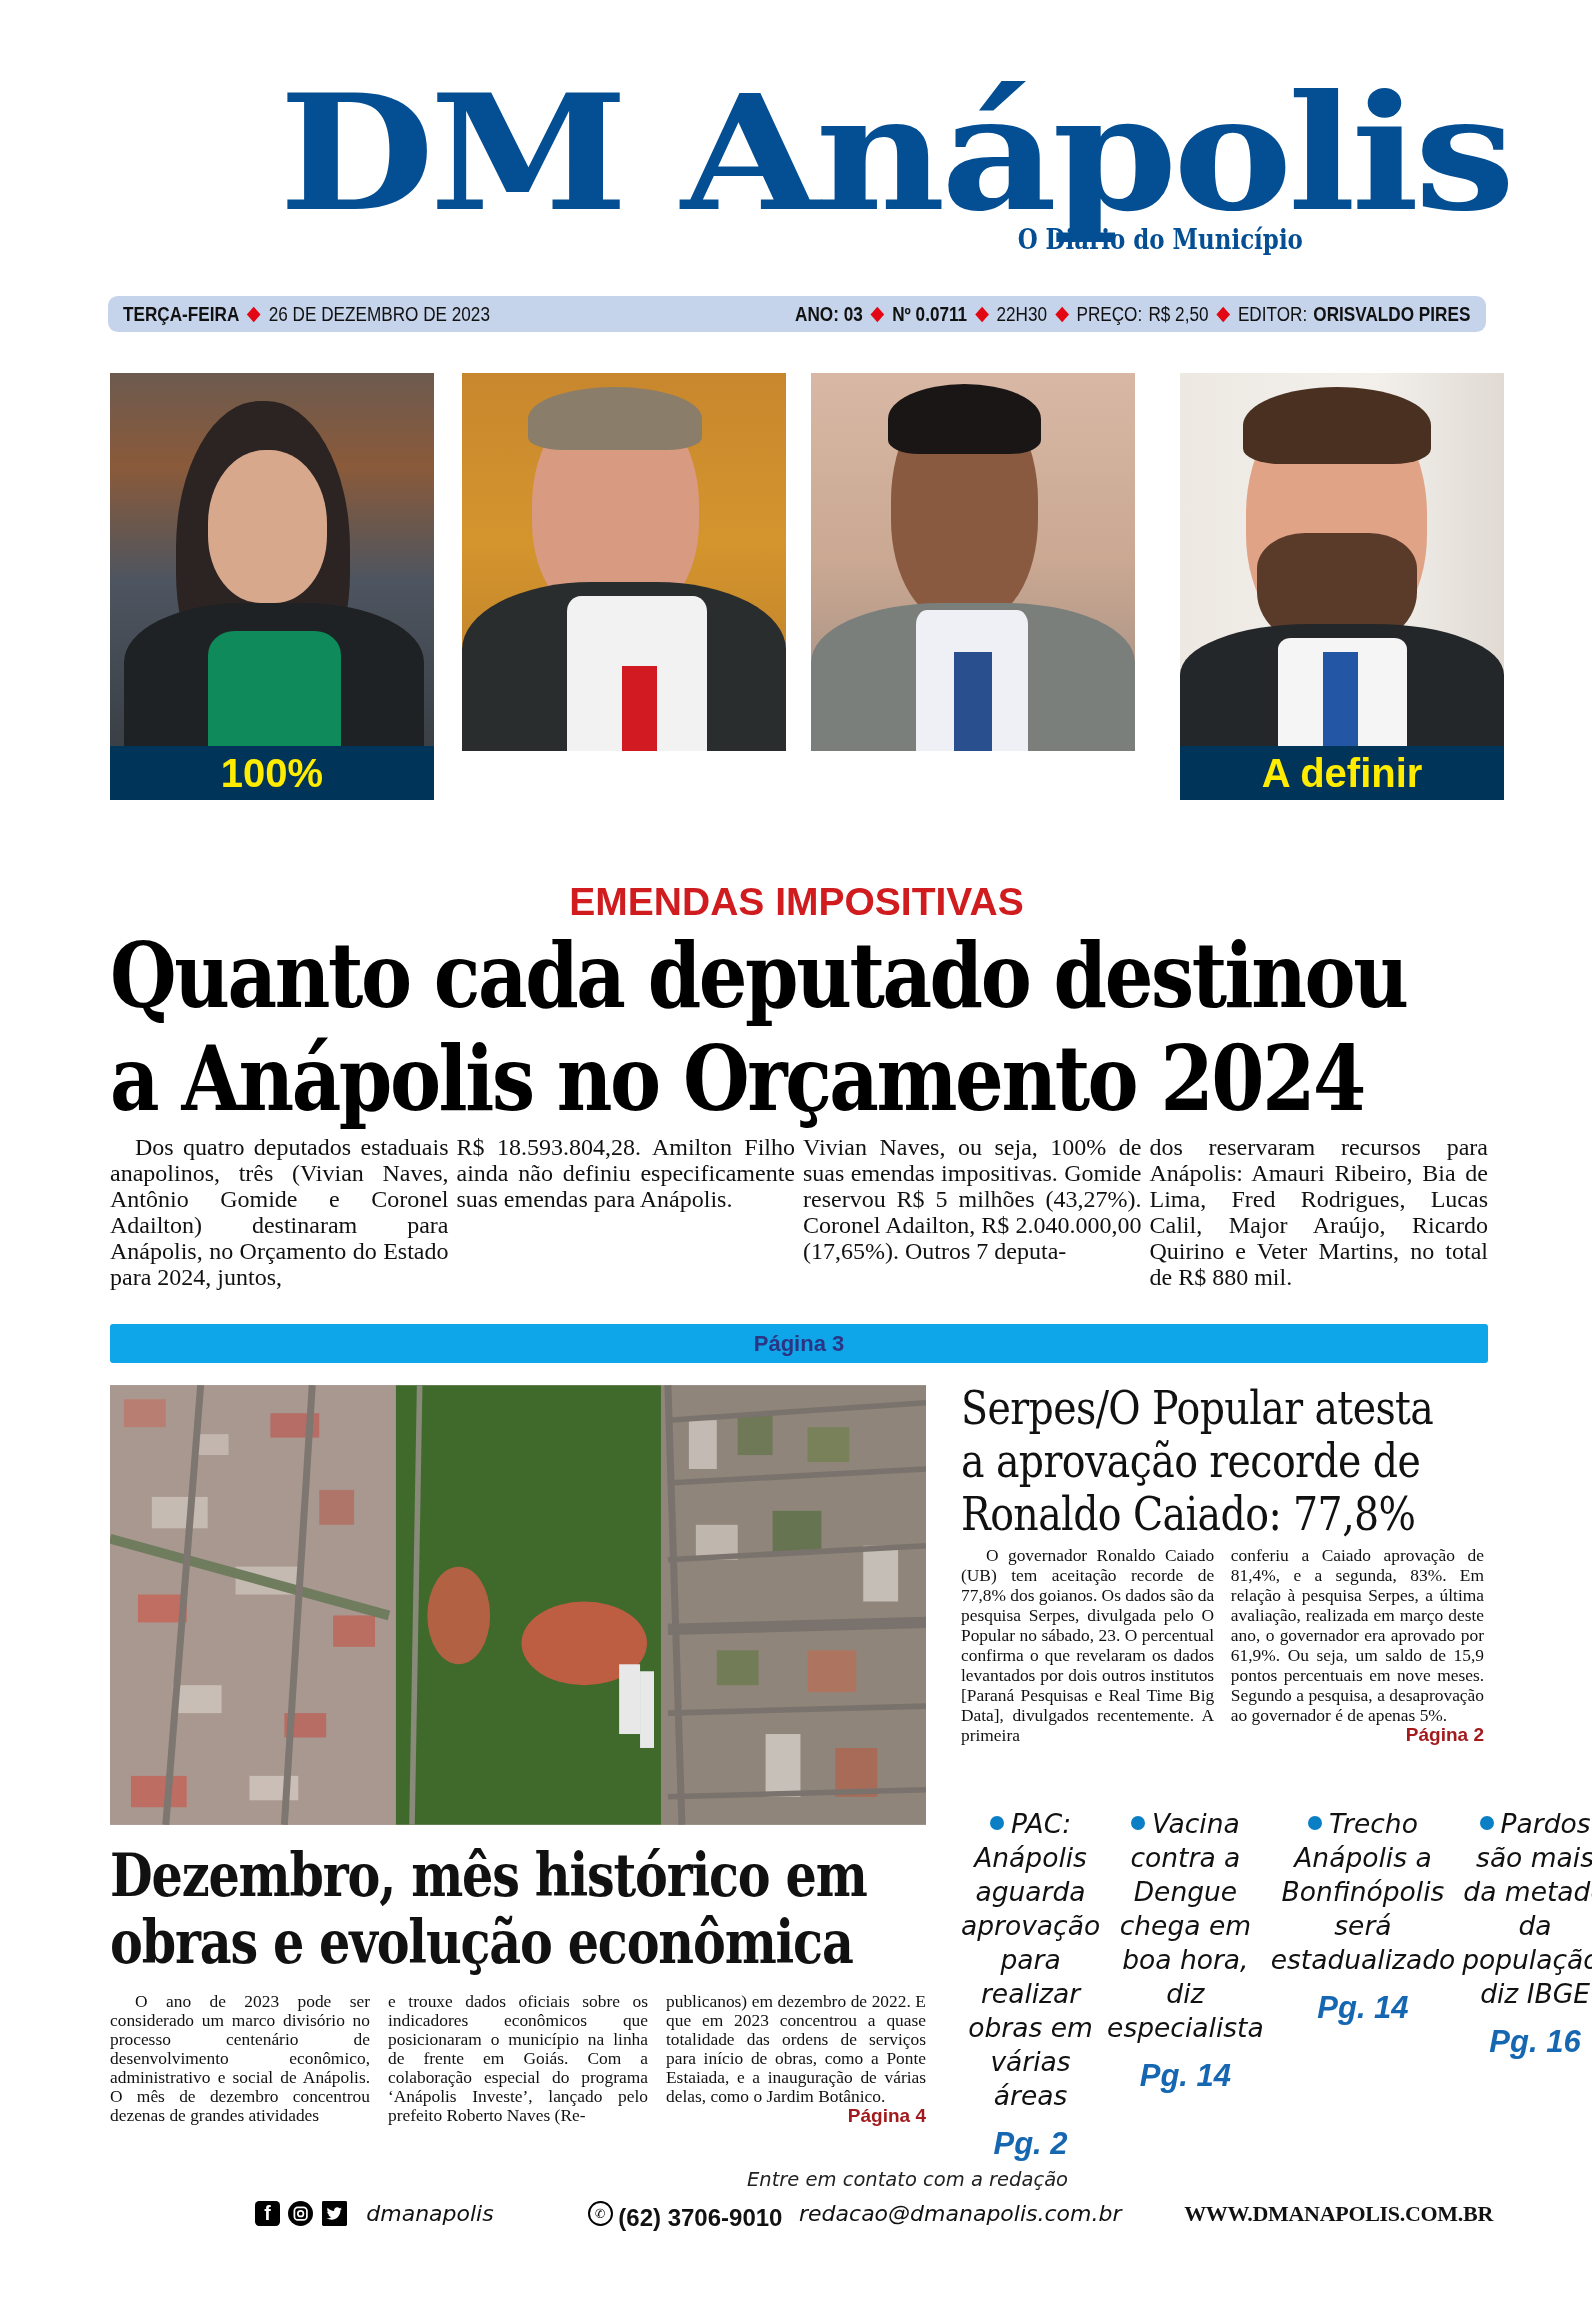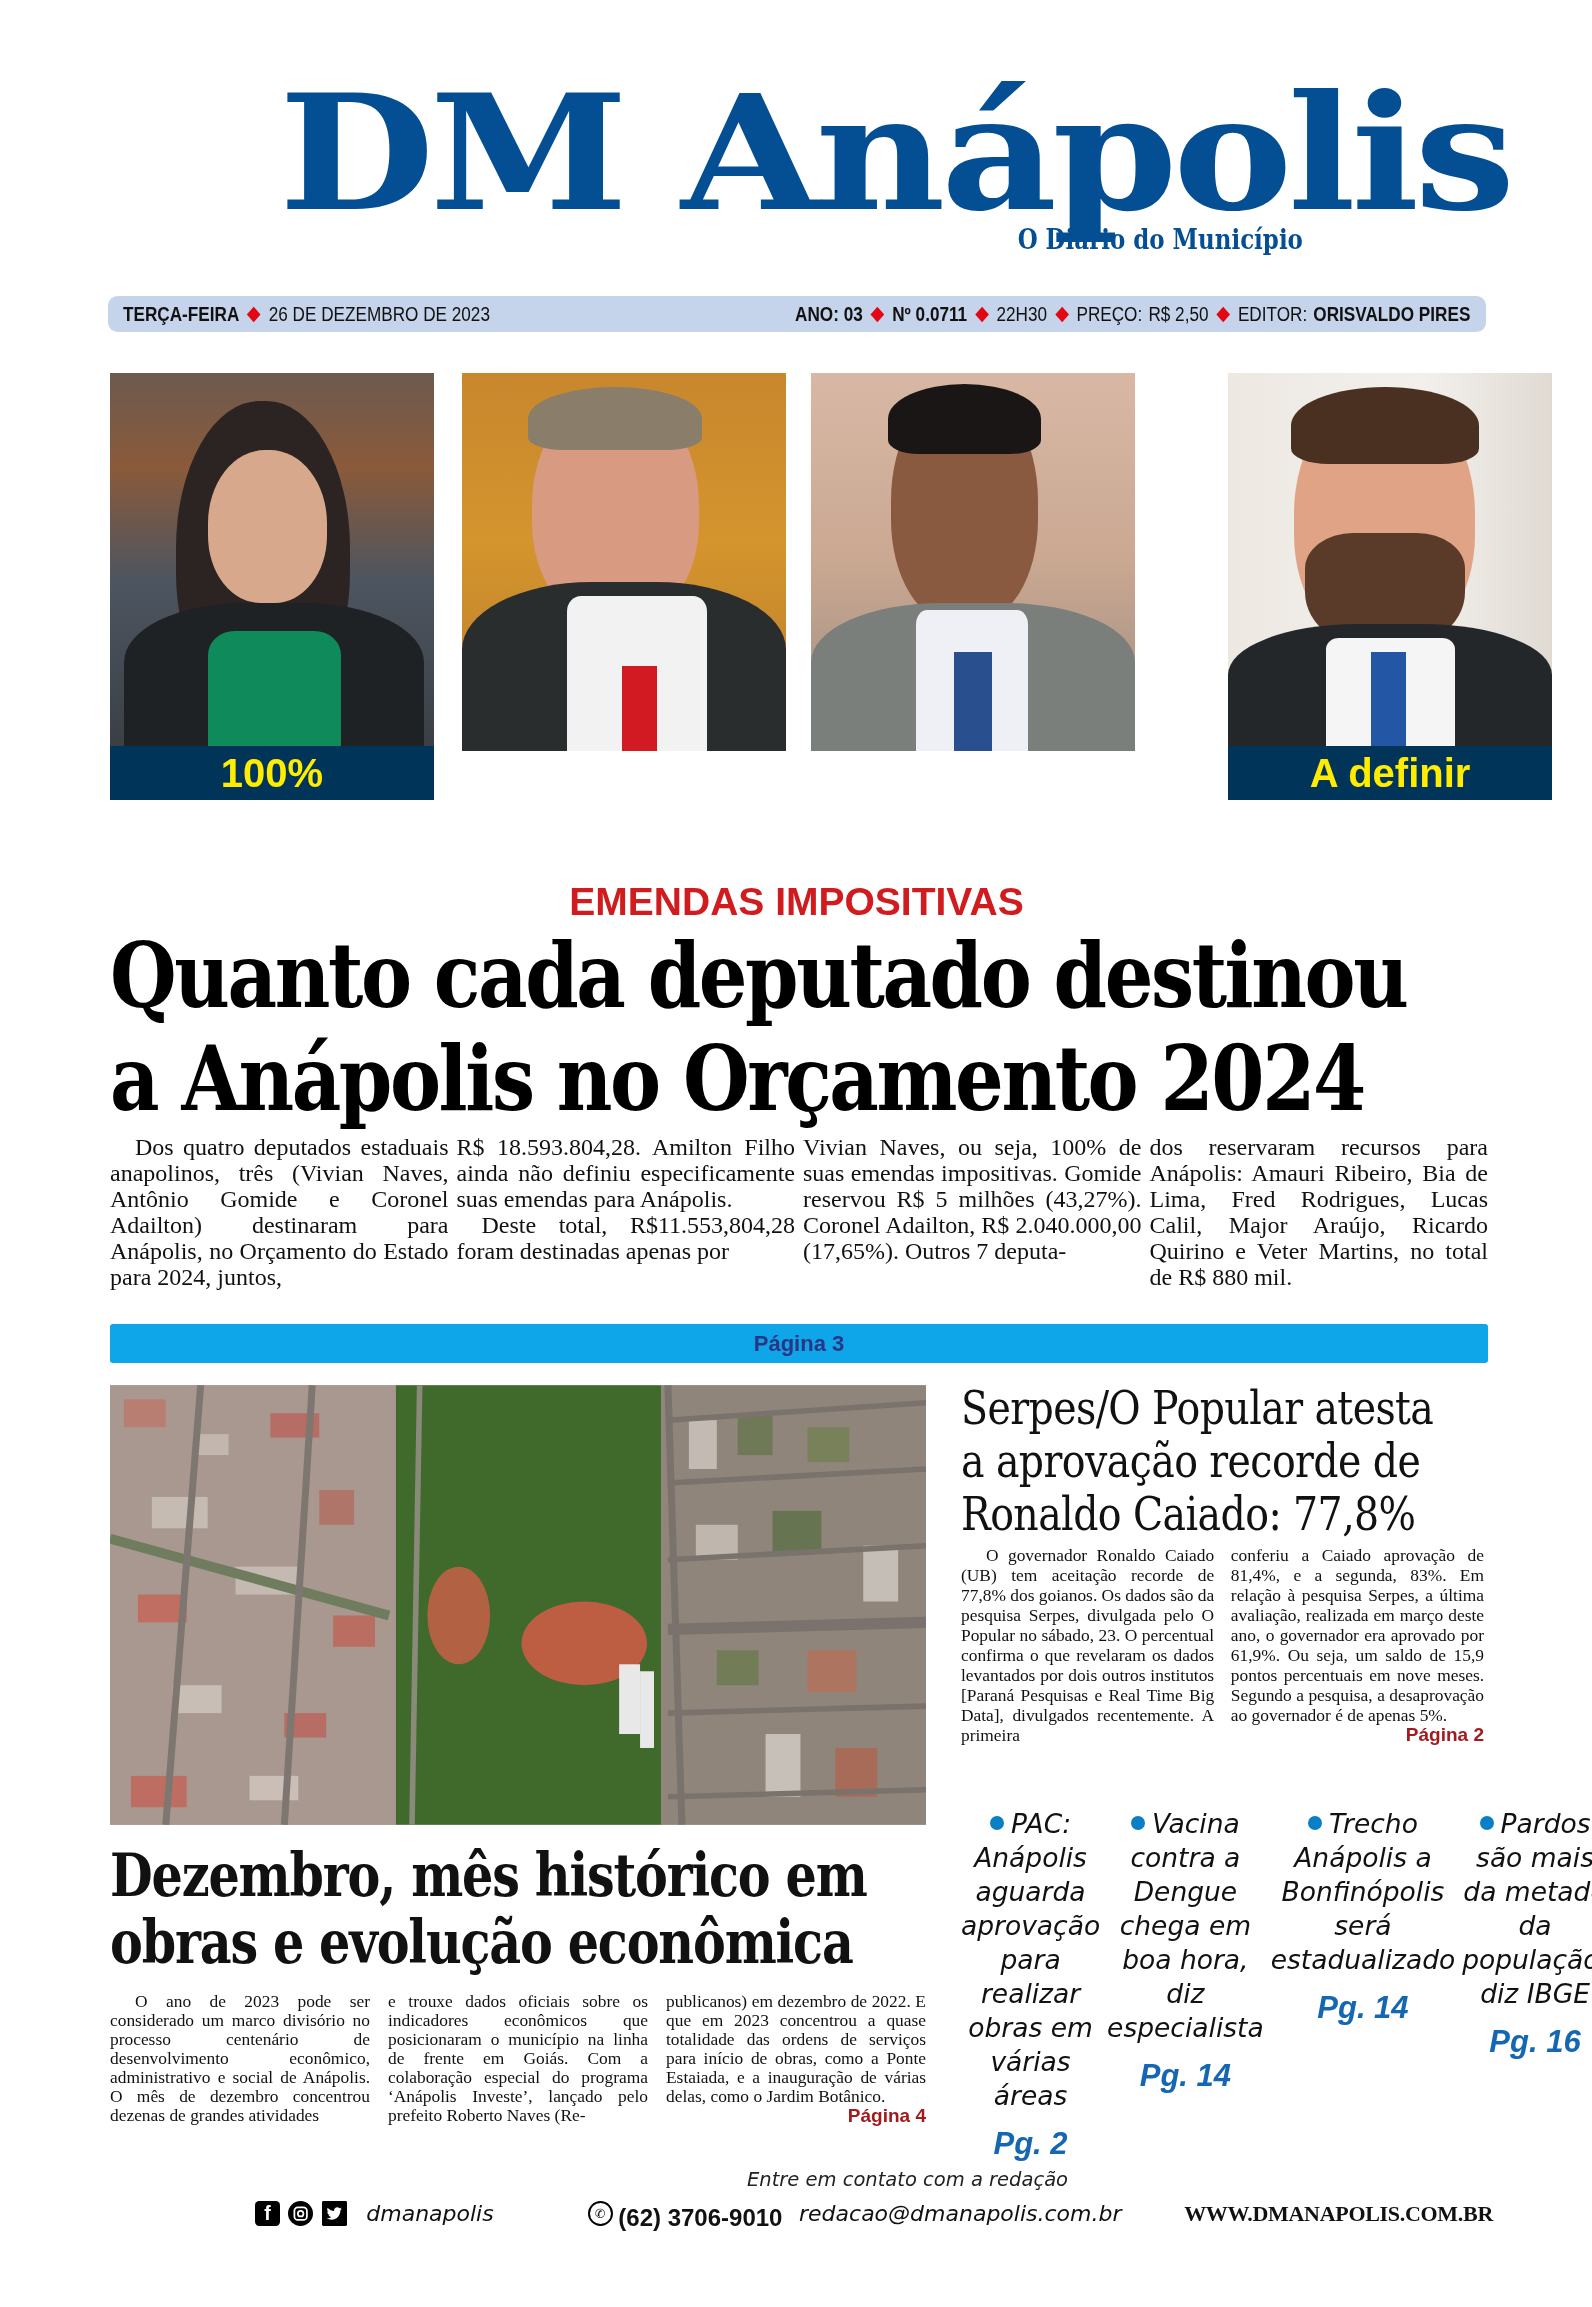--- a/index.html
+++ b/index.html
@@ -163,21 +163,21 @@
 <div class="abs photo" style="left:811px;">
   <div class="img" style="background: linear-gradient(180deg,#d8b8a5 0%,#caa892 50%,#9a8a80 100%);">
     <div class="head" style="left:80px;top:14px;width:147px;height:237px;background:#8a5a40;"></div>
     <div class="head" style="left:77px;top:10.5px;width:153px;height:70px;background:#1a1615;border-radius:50% 50% 20% 20%;"></div>
     <div class="body-shape" style="left:0;top:230px;width:324px;height:148px;background:#7b7f7c;"></div>
     <div class="body-shape" style="left:105px;top:237px;width:112px;height:141px;background:#eef0f5;border-radius:10% 10% 0 0;"></div>
     <div style="position:absolute;left:143px;top:279px;width:38px;height:99px;background:#2a4f8f;"></div>
   </div>
 </div>
 
-<div class="abs photo" style="left:1228px;padding-left:36px;">
+<div class="abs photo" style="left:1180px;padding-left:36px;">
   <div class="img" style="background: linear-gradient(90deg,#ede8e2 0%,#f3f0ec 60%,#e0dad3 100%);">
     <div class="head" style="left:66px;top:17.4px;width:181px;height:258px;background:#e0a386;"></div>
     <div class="head" style="left:63px;top:14px;width:188px;height:77px;background:#4a3020;border-radius:50% 50% 20% 20%;"></div>
     <div class="head" style="left:77px;top:160px;width:160px;height:119px;background:#5a3a28;border-radius:30% 30% 50% 50%;"></div>
     <div class="body-shape" style="left:0;top:251px;width:324px;height:127px;background:#24272a;"></div>
     <div class="body-shape" style="left:98px;top:265px;width:129px;height:113px;background:#f5f5f5;border-radius:10% 10% 0 0;"></div>
     <div style="position:absolute;left:143px;top:279px;width:35px;height:99px;background:#2456a6;"></div>
   </div>
   <div class="caption">A definir</div>
 </div>
@@ -185,21 +185,20 @@
 <div class="abs kicker">EMENDAS IMPOSITIVAS</div>
 <div class="abs headline">
   <div>Quanto cada deputado destinou</div>
   <div>a Anápolis no Orçamento 2024</div>
 </div>
 
 <div class="abs cols4">
   <div class="col indent">Dos quatro deputados estaduais anapolinos, três (Vivian Naves, Antônio Gomide e Coronel Adailton) destinaram para Anápolis, no Orçamento do Estado para 2024, juntos,</div>
   <div class="col">
     <p>R$ 18.593.804,28. Amilton Filho ainda não definiu especificamente suas emendas para Anápolis.</p>
-    <p class="indent">Deste total, R$11.553,804,28 foram destinadas apenas por</p>
   </div>
   <div class="col">Vivian Naves, ou seja, 100% de suas emendas impositivas. Gomide reservou R$ 5 milhões (43,27%). Coronel Adailton, R$ 2.040.000,00 (17,65%). Outros 7 deputa-</div>
   <div class="col">dos reservaram recursos para Anápolis: Amauri Ribeiro, Bia de Lima, Fred Rodrigues, Lucas Calil, Major Araújo, Ricardo Quirino e Veter Martins, no total de R$ 880 mil.</div>
 </div>
 
 <div class="abs pagebar">Página 3</div>
 
 <div class="abs aerial">
   <svg width="816" height="440" viewBox="0 0 1170 630">
     <rect x="0" y="0" width="1170" height="630" fill="#9c8f86"></rect>

